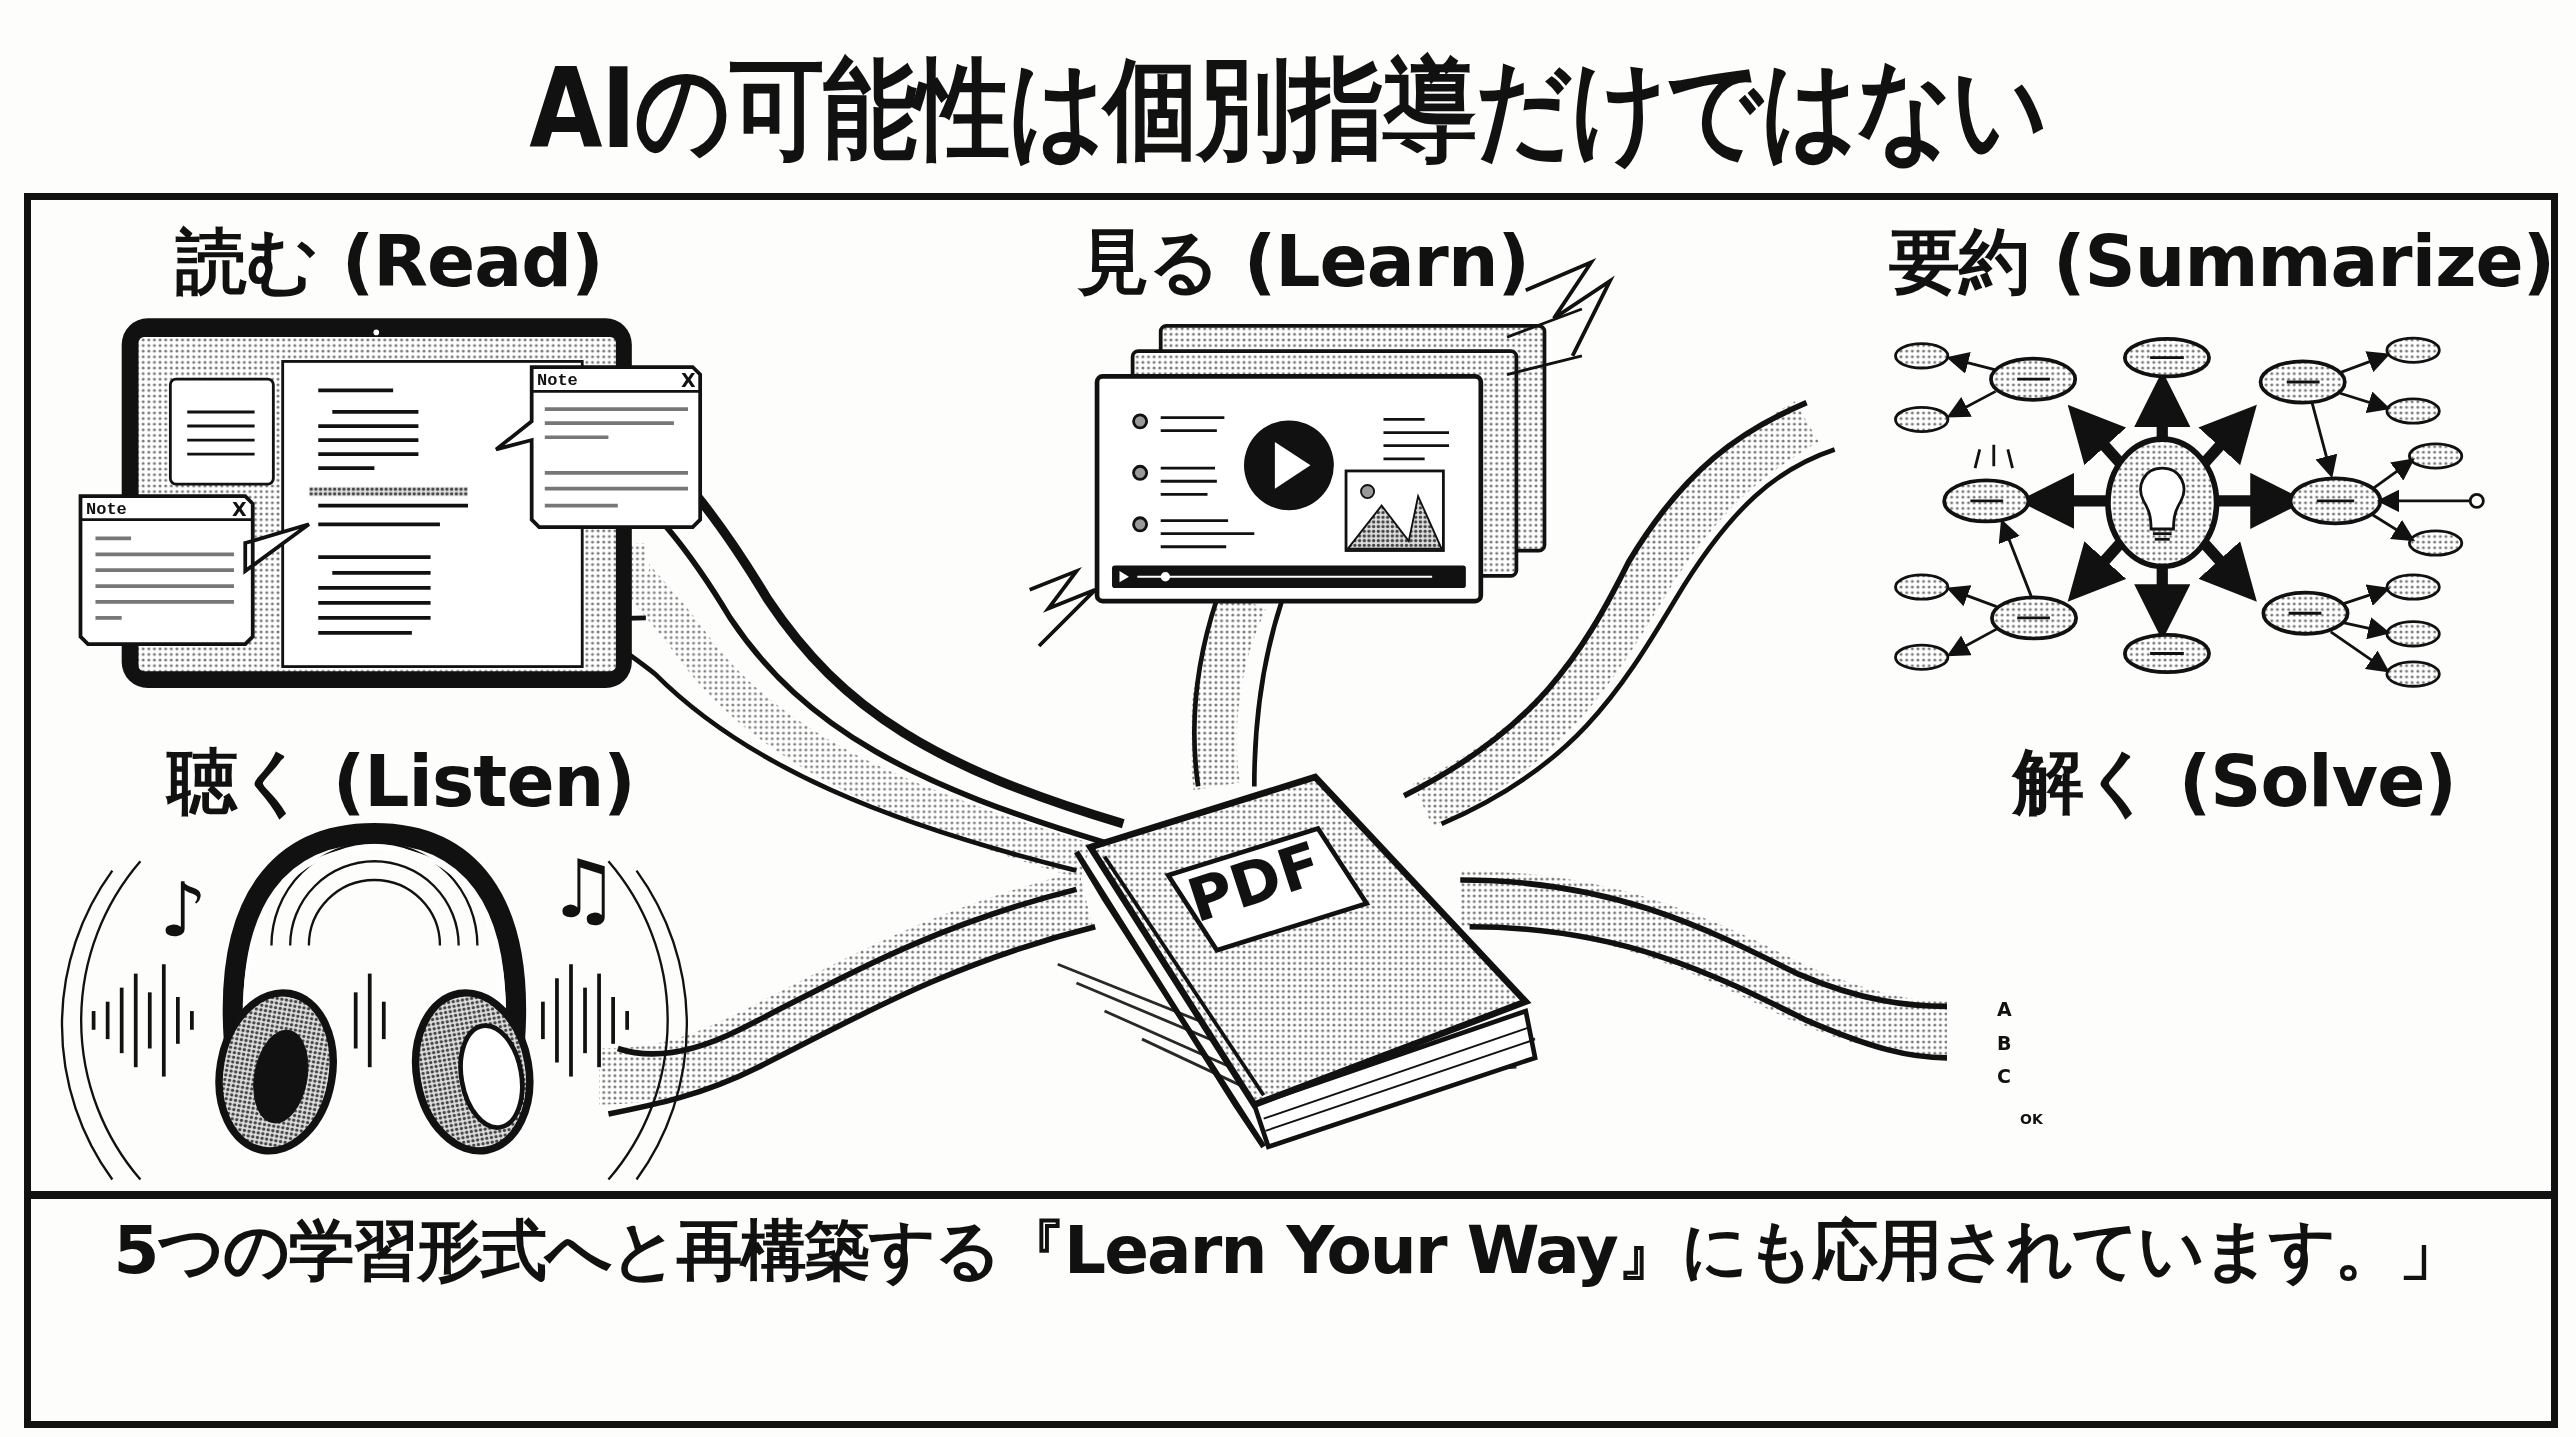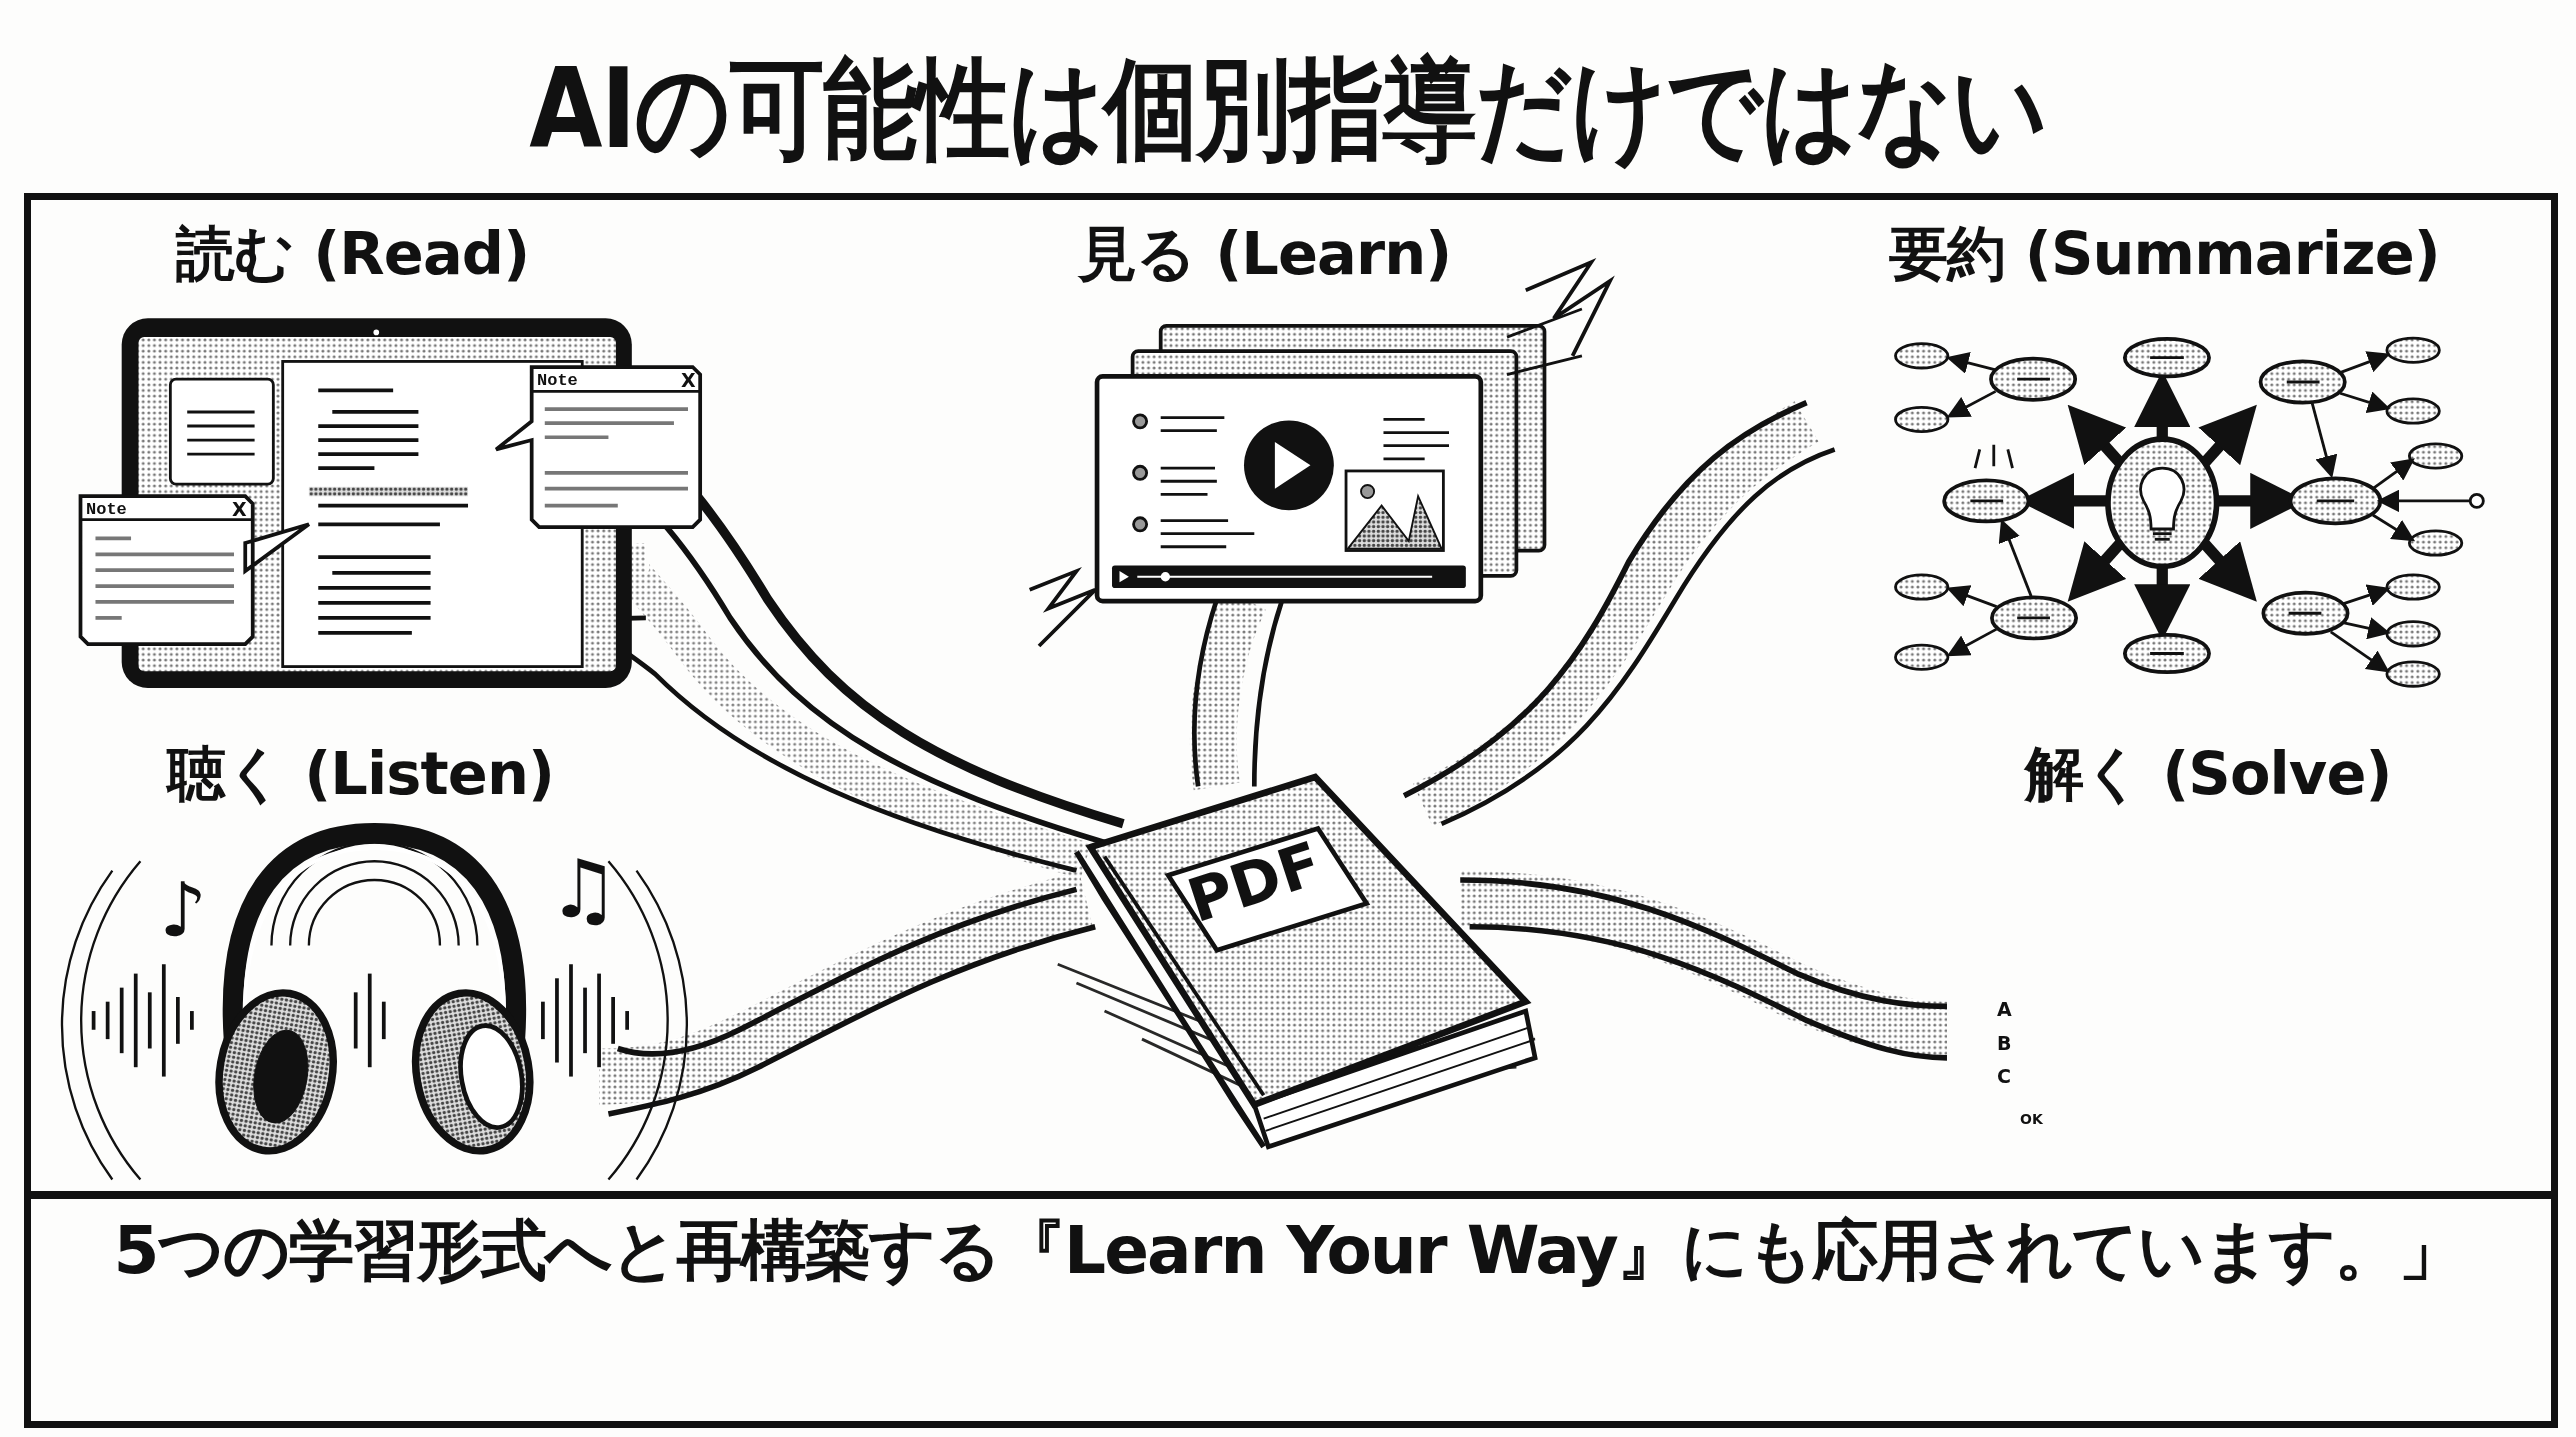--- a/index.html
+++ b/index.html
@@ -3,21 +3,21 @@
 <meta charset="utf-8">
 <style>
   html, body { margin:0; padding:0; background:#fdfdfc; }
   body { width:2576px; height:1438px; position:relative; overflow:hidden;
          font-family:"DejaVu Sans","Liberation Sans",sans-serif; color:#111; }
   .title { position:absolute; left:0; top:36px; width:2576px; text-align:center;
            font-size:110px; font-weight:bold; letter-spacing:-1.9px; transform:scaleX(0.86); transform-origin:center; }
   .frame { position:absolute; left:24px; top:193px; width:2520px; height:1221px;
            border:7.5px solid #111; box-sizing:content-box; }
   .divider { position:absolute; left:24px; top:1191px; width:2527px; height:7.5px; background:#111; }
-  .label { position:absolute; font-size:59px; font-weight:bold; white-space:nowrap; letter-spacing:-0.9px; }
+  .label { position:absolute; font-size:71px; font-weight:bold; white-space:nowrap; letter-spacing:-0.9px; }
   .caption { position:absolute; left:28px; top:1208px; width:2520px; text-align:center;
              font-size:66px; font-weight:bold; line-height:86px; letter-spacing:-1.9px; }
   .caption .l1 { display:block; padding-left:37px; }
   .caption .l2 { display:block; }
   svg.art { position:absolute; left:0; top:0; }
   .pdf-label { position:absolute; font-size:60px; font-weight:bold; transform:rotate(-18deg); }
   .note-title { position:absolute; font-size:17px; font-weight:bold; font-family:Liberation Mono, monospace; }
   .note-close { position:absolute; font-size:19px; font-weight:bold; }
   .opt-letter { position:absolute; font-size:19px; font-weight:bold; }
   .ok-label { position:absolute; font-size:14px; font-weight:bold; }
@@ -343,21 +343,21 @@
 <div class="opt-letter" style="left:1997px; top:998px;">A</div>
 <div class="opt-letter" style="left:1997px; top:1032px;">B</div>
 <div class="opt-letter" style="left:1997px; top:1065px;">C</div>
 <div class="ok-label" style="left:2020px; top:1111px;">OK</div>
 
 
 <div class="label" style="left:176px; top:215px;">読む (Read)</div>
 <div class="label" style="left:1078px; top:215px;">見る (Learn)</div>
 <div class="label" style="left:1889px; top:215px;text-align:right;">要約 (Summarize)</div>
 <div class="label" style="left:167px; top:735px;">聴く (Listen)</div>
-<div class="label" style="left:2013px; top:735px;margin-left:12px;">解く (Solve)</div>
+<div class="label" style="left:2013px; top:735px;">解く (Solve)</div>
 
 
 <div class="caption">
   <span class="l2">5つの学習形式へと再構築する『Learn Your Way』にも応用されています。」</span>
 </div>
 
 
 
 
 

